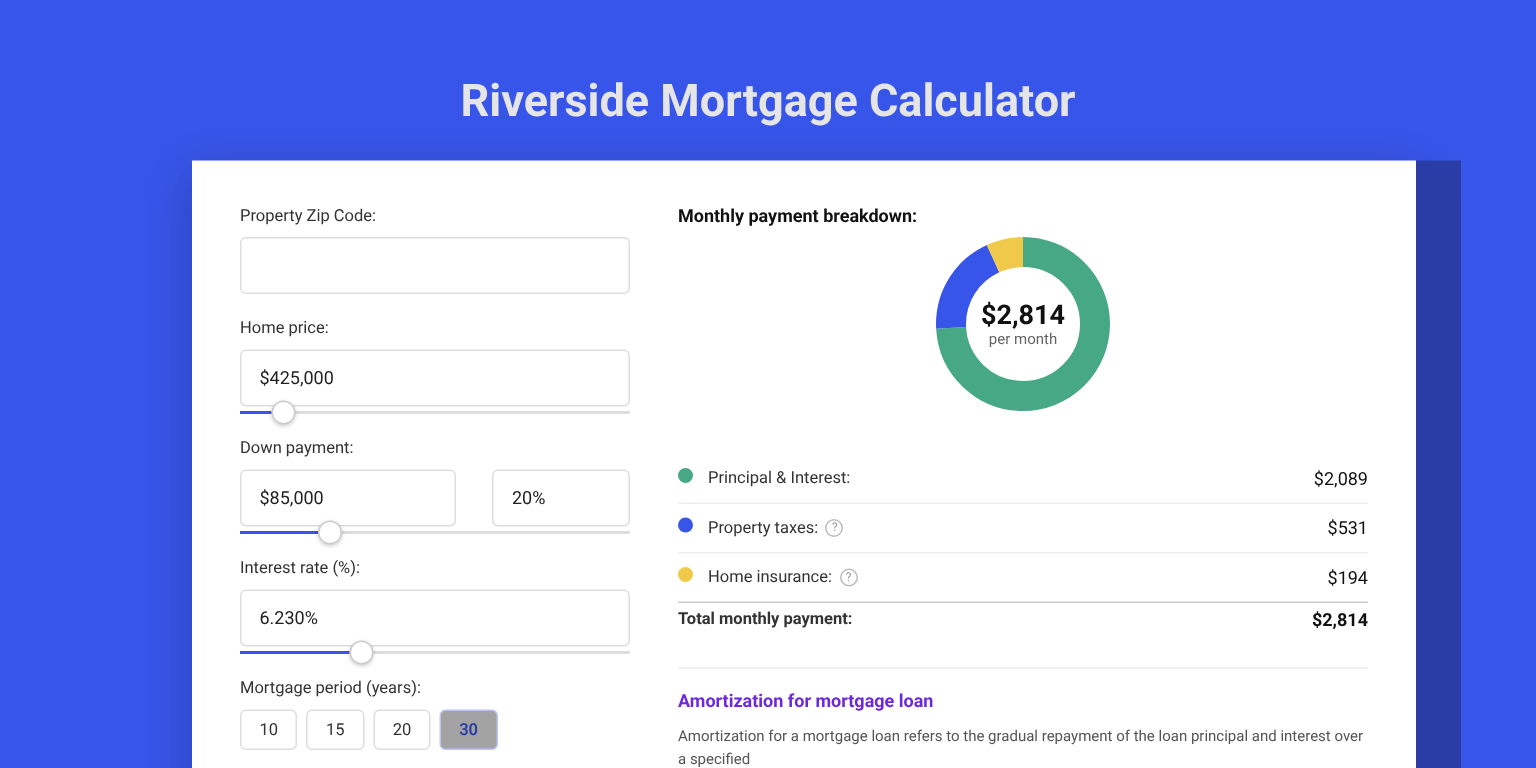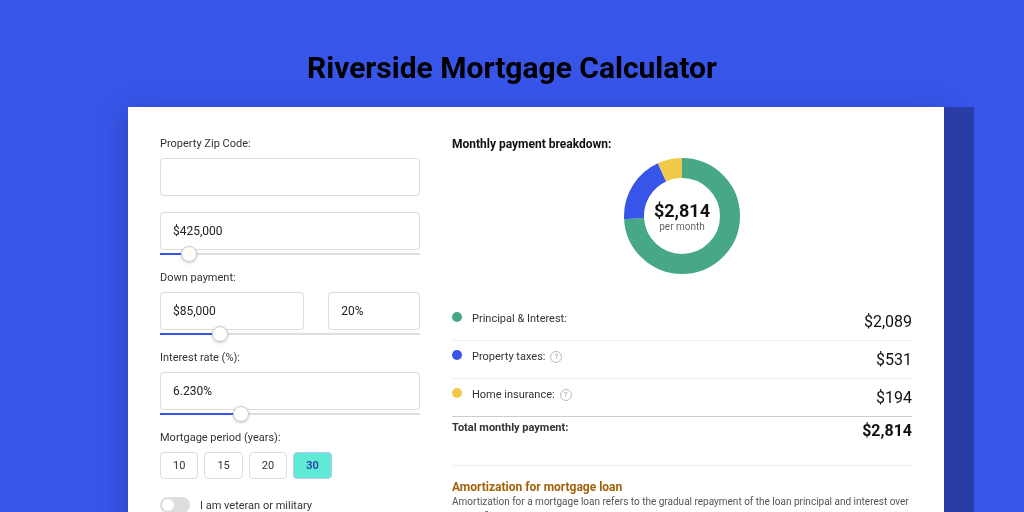--- a/index.html
+++ b/index.html
@@ -1,73 +1,74 @@
 <!DOCTYPE html>
 <html><head>
 <meta charset="utf-8">
 <style>
 *{margin:0;padding:0;box-sizing:border-box;font-family:-apple-system,BlinkMacSystemFont,'Segoe UI',Roboto,Arial,sans-serif}
 body{background:#3755e8;width:1024px;height:512px;overflow:hidden}
 .wrap{padding:50px 0 0}
-.title{color:#000000;font-size:30px;font-weight:700;text-align:center;margin-bottom:22px}
+.title{color:#e5e5e5;font-size:30px;font-weight:700;text-align:center;margin-bottom:22px}
 .card{background:#fff;margin:0 80px 0 128px;box-shadow:0 8px 28px rgba(0,0,0,.22);padding:30px 32px 20px;display:flex;gap:32px;position:relative}
 .dark-strip{position:absolute;top:0;right:-30px;width:30px;height:100%;background:#2a3da6}
 .left{width:260px;flex-shrink:0}
 .right{flex:1;min-width:0}
 .label{font-size:11px;color:#333;margin-bottom:8px}
 .input{width:100%;height:25px;border:1px solid #ddd;border-radius:4px;padding:18px 12px;font-size:12px;color:#222;background:#fff}
 .slider{position:relative;height:2px;background:#ddd;margin-top:-1px;margin-bottom:16px}
 .slider-fill{position:absolute;height:2px;background:#3755e8;left:0}
 .slider-thumb{position:absolute;width:16px;height:16px;background:#fff;border:1px solid #ccc;border-radius:50%;top:-7px;box-shadow:0 1px 3px rgba(0,0,0,.2)}
 .row{display:flex;gap:24px}
 .row .input:first-child{flex:1.8}
 .row .input:last-child{flex:1}
 .chips{display:flex;gap:6px;margin-bottom:18px}
 .chip{padding:6px 12px;border:1px solid #ddd;border-radius:4px;font-size:11px;color:#333;cursor:pointer}
-.chip.active{background:#5eead4;border-color:#b8c5f5;color:#2a3da6;font-weight:600}
+.chip.active{background:#a3a3a3;border-color:#b8c5f5;color:#2a3da6;font-weight:600}
 .toggle-row{display:flex;align-items:center;gap:10px;margin-top:4px}
 .toggle{width:30px;height:16px;background:#ddd;border-radius:10px;position:relative}
 .toggle::after{content:'';position:absolute;width:12px;height:12px;background:#fff;border-radius:50%;top:2px;left:2px}
 .toggle-lbl{font-size:11px;color:#333}
 .breakdown-title{font-size:12px;font-weight:700;color:#111;}
 .donut-wrap{display:flex;justify-content:center;margin-bottom:22px}
 .donut{position:relative;width:130px;height:130px}
 .donut svg{transform:rotate(-90deg)}
 .donut-center{position:absolute;top:50%;left:50%;transform:translate(-50%,-50%);text-align:center}
 .donut-amount{font-size:18px;font-weight:700;color:#111}
 .donut-sub{font-size:10px;color:#666}
 .line{display:flex;align-items:flex-start;padding:9px 0;border-top:1px solid #eee}
 .line:first-of-type{border-top:none}
 .line.total{border-top:1px solid #ccc;padding-top:4px}
 .dot{width:10px;height:10px;border-radius:50%;margin-right:10px;flex-shrink:0}
 .line-label{font-size:11px;color:#333;display:flex;align-items:center;gap:5px}
 .help{display:inline-flex;width:12px;height:12px;border:1px solid #bbb;border-radius:50%;font-size:8px;align-items:center;justify-content:center;color:#999}
-.line-val{margin-left:auto;font-size:16px;color:#111}
+.line-val{margin-left:auto;font-size:12px;color:#111}
 .line.total .line-label,.line.total .line-val{font-weight:700}
 .amort{border-top:1px solid #eee;margin-top:16px;padding-top:14px}
-.amort-title{font-size:12px;font-weight:700;color:#a16207;}
+.amort-title{font-size:12px;font-weight:700;color:#6d28d9;margin-bottom:10px}
 .amort-text{font-size:10px;color:#555;line-height:1.5}
 .field{margin-bottom:4px}
 .field.nz{margin-bottom:16px}
 </style>
 </head>
 <body>
 
 <div class="wrap">
   <h1 class="title">Riverside Mortgage Calculator</h1>
   <div class="card">
     <div class="dark-strip"></div>
 
     <div class="left">
       <div class="field nz">
         <div class="label">Property Zip Code:</div>
         <input class="input" value="" style="">
       </div>
 
       <div class="field">
+        <div class="label">Home price:</div>
         <input class="input" value="$425,000" style="">
       </div>
       <div class="slider">
         <div class="slider-fill" style="width:8%"></div>
           <div class="slider-thumb" style="left:8%"></div>
       </div>
 
       <div class="field">
         <div class="label">Down payment:</div>
         <div class="row">

